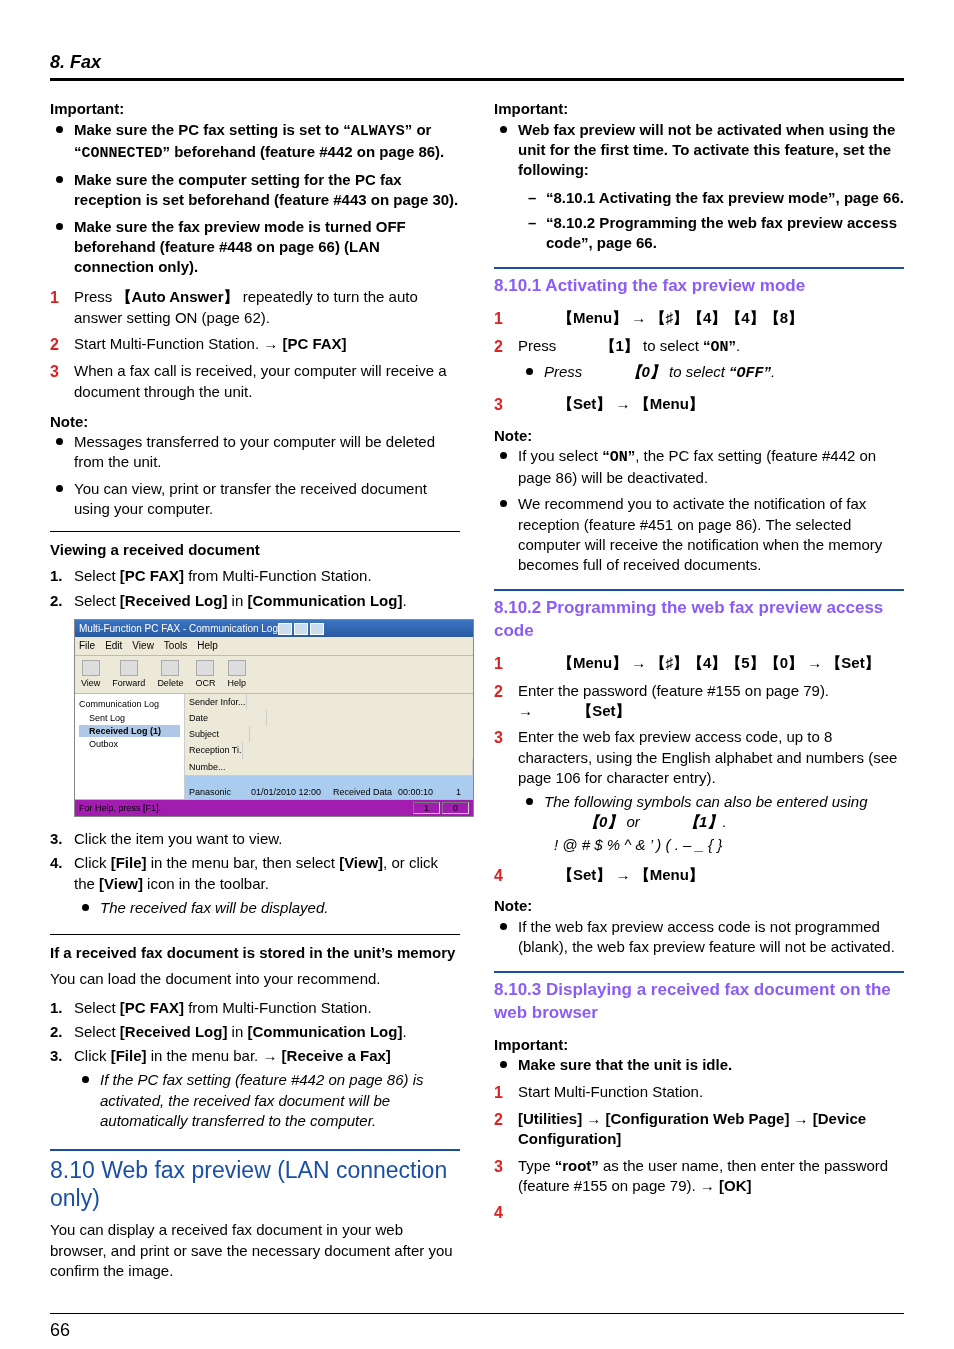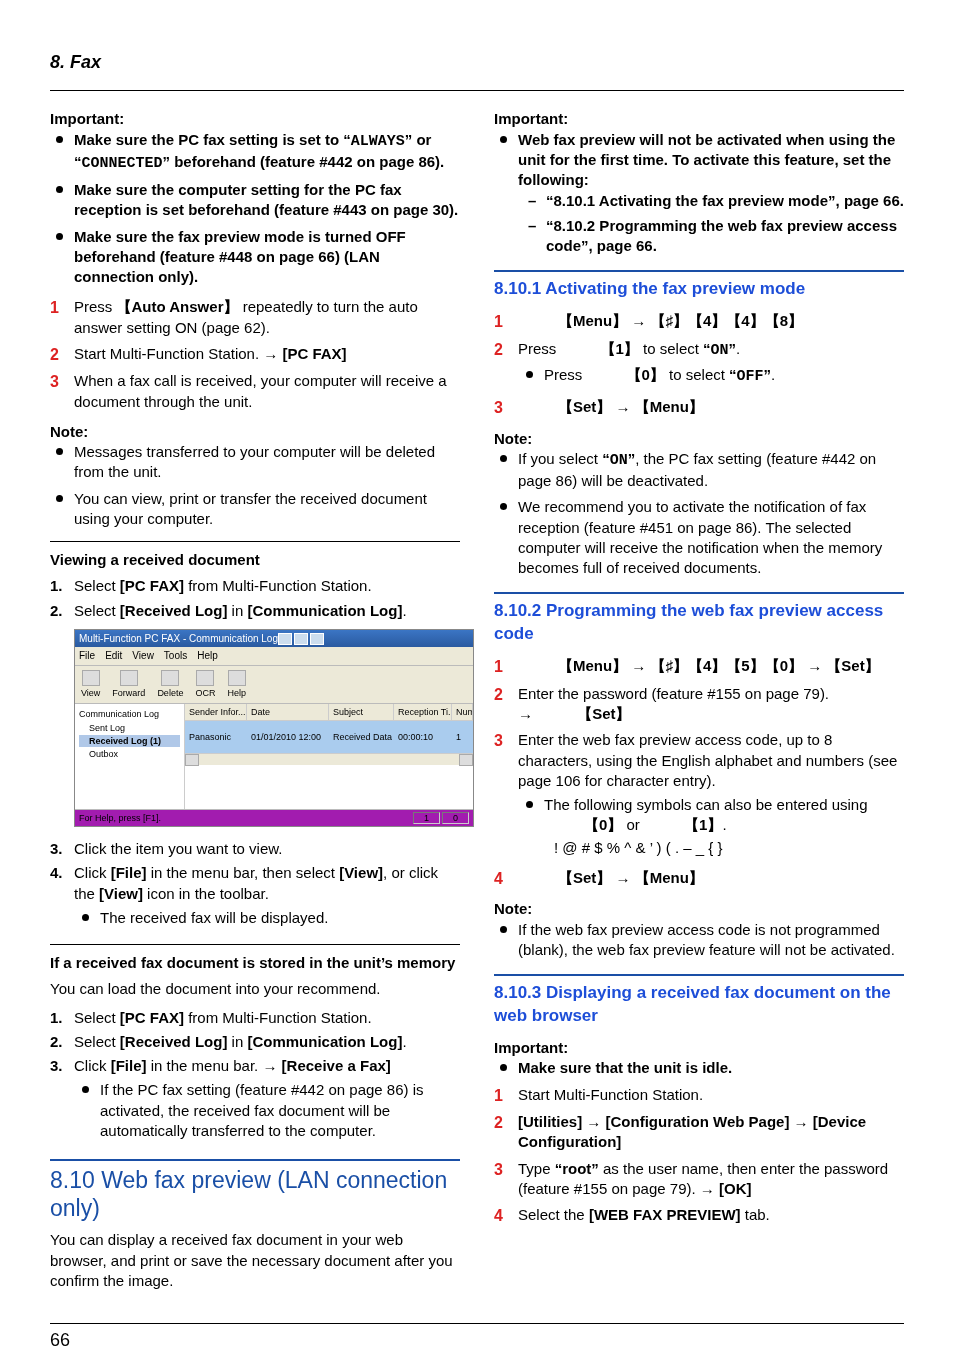--- a/index.html
+++ b/index.html
@@ -1,67 +1,67 @@
 <!DOCTYPE html>
 <html><head>
   <meta charset="utf-8">
   <style>
     * { margin: 0; padding: 0; box-sizing: border-box; }
     body { font-family: Arial, Helvetica, sans-serif; font-size: 15px; line-height: 1.35; color: #000; width: 954px; background: #fff; padding: 0; }
     .page { padding: 50px 50px 20px 50px; }
-    .header { border-bottom: 1px solid #000000; padding-bottom: 16px; margin-bottom: 18px; }
+    .header { border-bottom: 3px solid #000000; padding-bottom: 4px; margin-bottom: 18px; }
     .header-title { font-style: italic; font-weight: bold; font-size: 18px; }
     .two-col { display: flex; gap: 34px; }
     .col { flex: 1; min-width: 0; }
     .bold { font-weight: bold; }
     .mono { font-family: "Courier New", monospace; font-weight: bold; }
     .arrow { font-weight: bold; }
     ul.bullets { list-style: none; padding-left: 24px; }
     ul.bullets > li { position: relative; margin-bottom: 6px; }
     ul.bullets > li::before { content: ""; position: absolute; left: -18px; top: 6px; width: 7px; height: 7px; background: #000; border-radius: 50%; }
     ul.bullets.bold > li { font-weight: bold; }
     ol.steps { list-style: none; padding-left: 0; }
     ol.steps > li { display: flex; margin-bottom: 6px; align-items: flex-start; }
     ol.steps > li .num { color: #d22; font-weight: bold; min-width: 24px; font-size: 16px; }
     ol.steps > li .body { flex: 1; }
     ol.plain { list-style: none; padding-left: 0; }
     ol.plain > li { display: flex; margin-bottom: 4px; }
     ol.plain > li .pnum { min-width: 24px; font-weight: bold; }
     ol.plain > li .pbody { flex: 1; }
-    .sub-bullets { list-style: none; padding-left: 26px; margin-top: 4px; }
+    .sub-bullets { list-style: none; padding-left: 26px; margin-top: 4px; font-style: italic; }
     .sub-bullets > li { position: relative; margin-bottom: 4px; }
     .sub-bullets > li::before { content: ""; position: absolute; left: -18px; top: 6px; width: 7px; height: 7px; background: #000; border-radius: 50%; }
-    .sub-dash { list-style: none; padding-left: 28px; margin-top: 1px; }
+    .sub-dash { list-style: none; padding-left: 28px; margin-top: 8px; }
     .sub-dash > li { position: relative; margin-bottom: 4px; }
     .sub-dash > li::before { content: "–"; position: absolute; left: -18px; top: 0; }
     .divider-thin { border: none; border-top: 1px solid #000; margin: 12px 0 8px 0; }
     .divider-blue { border: none; border-top: 2.5px solid #1a4fa6; margin: 14px 0 6px 0; }
     .h-section { font-size: 23px; font-weight: normal; color: #1a4fa6; margin-bottom: 8px; line-height: 1.2; }
-    .h-sub { font-size: 17px; color: #1d4ed8; font-weight: bold; margin-bottom: 10px; }
+    .h-sub { font-size: 17px; color: #8b5cf6; font-weight: bold; margin-bottom: 10px; }
     .para { margin-bottom: 8px; }
     .gap { margin-top: 10px; }
     .gap-sm { margin-top: 6px; }
     .footer { border-top: 1px solid #000; margin-top: 24px; padding-top: 4px; }
     .page-num { font-size: 18px; }
     .key { font-weight: bold; }
     .screenshot { border: 1px solid #888; background: #efefef; margin: 8px 0 12px 0; width: 100%; max-width: 400px; font-size: 10px; }
     .screenshot .titlebar { background: linear-gradient(#3b75c4, #2a5aa0); color: #fff; padding: 2px 4px; display: flex; align-items: center; justify-content: flex-start; font-size: 10px; }
     .screenshot .titlebar .wbtns { display: flex; gap: 2px; }
     .screenshot .titlebar .wbtn { width: 14px; height: 12px; background: #cde; border: 1px solid #fff; display: inline-block; }
     .screenshot .menubar { background: #ece9d8; padding: 2px 4px; display: flex; gap: 10px; font-size: 10px; border-bottom: 1px solid #bbb; }
     .screenshot .toolbar { background: #ece9d8; padding: 4px 6px; display: flex; gap: 12px; border-bottom: 1px solid #bbb; align-items: center; }
     .screenshot .toolbar .tbtn { display: flex; flex-direction: column; align-items: center; gap: 1px; font-size: 9px; }
     .screenshot .toolbar .tbtn .ticon { width: 18px; height: 16px; background: #ddd; border: 1px solid #aaa; }
     .screenshot .content { display: flex; background: #fff; height: 105px; }
     .screenshot .tree { width: 110px; background: #fff; border-right: 1px solid #ccc; padding: 4px; font-size: 9px; }
     .screenshot .tree .troot { margin-bottom: 2px; }
     .screenshot .tree .tchild { padding-left: 10px; margin-bottom: 1px; }
     .screenshot .tree .tsel { background: #b0c8e8; }
     .screenshot .grid { flex: 1; font-size: 9px; overflow: hidden; }
-    .screenshot .grid-head { display: flex; background: #ece9d8; border-bottom: 1px solid #ccc; }
+    .screenshot .grid-head { display: flex; background: #ece9d8; border-bottom: 1px solid #ccc; flex-direction: column; }
     .screenshot .grid-head div { padding: 2px 4px; border-right: 1px solid #ccc; white-space: nowrap; overflow: hidden; }
     .screenshot .grid-row { display: flex; background: #ace; }
     .screenshot .grid-row div { padding: 10px 4px; white-space: nowrap; overflow: hidden; }
     .screenshot .status { background: #a21caf; padding: 2px 4px; font-size: 9px; display: flex; justify-content: space-between; border-top: 1px solid #bbb; }
     .screenshot .scroll { background: #ece9d8; height: 12px; border-top: 1px solid #ccc; position: relative; }
     .screenshot .scroll::before { content: ""; position: absolute; left: 0; top: 0; width: 12px; height: 10px; background: #ddd; border: 1px solid #aaa; }
     .screenshot .scroll::after { content: ""; position: absolute; right: 0; top: 0; width: 12px; height: 10px; background: #ddd; border: 1px solid #aaa; }
     .kbd { font-weight: bold; margin-left: 40px; }
   </style>
 </head>
@@ -324,21 +324,20 @@
         <li>
           <span class="num">2</span>
           <span class="body"><span class="bold">[Utilities]</span><span class="arrow"> → </span><span class="bold">[Configuration Web Page]</span><span class="arrow"> → </span><span class="bold">[Device Configuration]</span></span>
         </li>
         <li>
           <span class="num">3</span>
           <span class="body"><span>Type </span><span class="bold">“root”</span><span> as the user name, then enter the password (feature #155 on page 79). </span><span class="arrow">→</span><span class="bold"> [OK]</span></span>
         </li>
         <li>
           <span class="num">4</span>
-          <span class="body"><span>Select the </span><span class="bold">[WEB FAX PREVIEW]</span><span> tab.</span></span>
         </li>
       </ol>
     </div>
   </div>
 
   <div class="footer">
     <span class="page-num">66</span>
   </div>
 </div>
 

